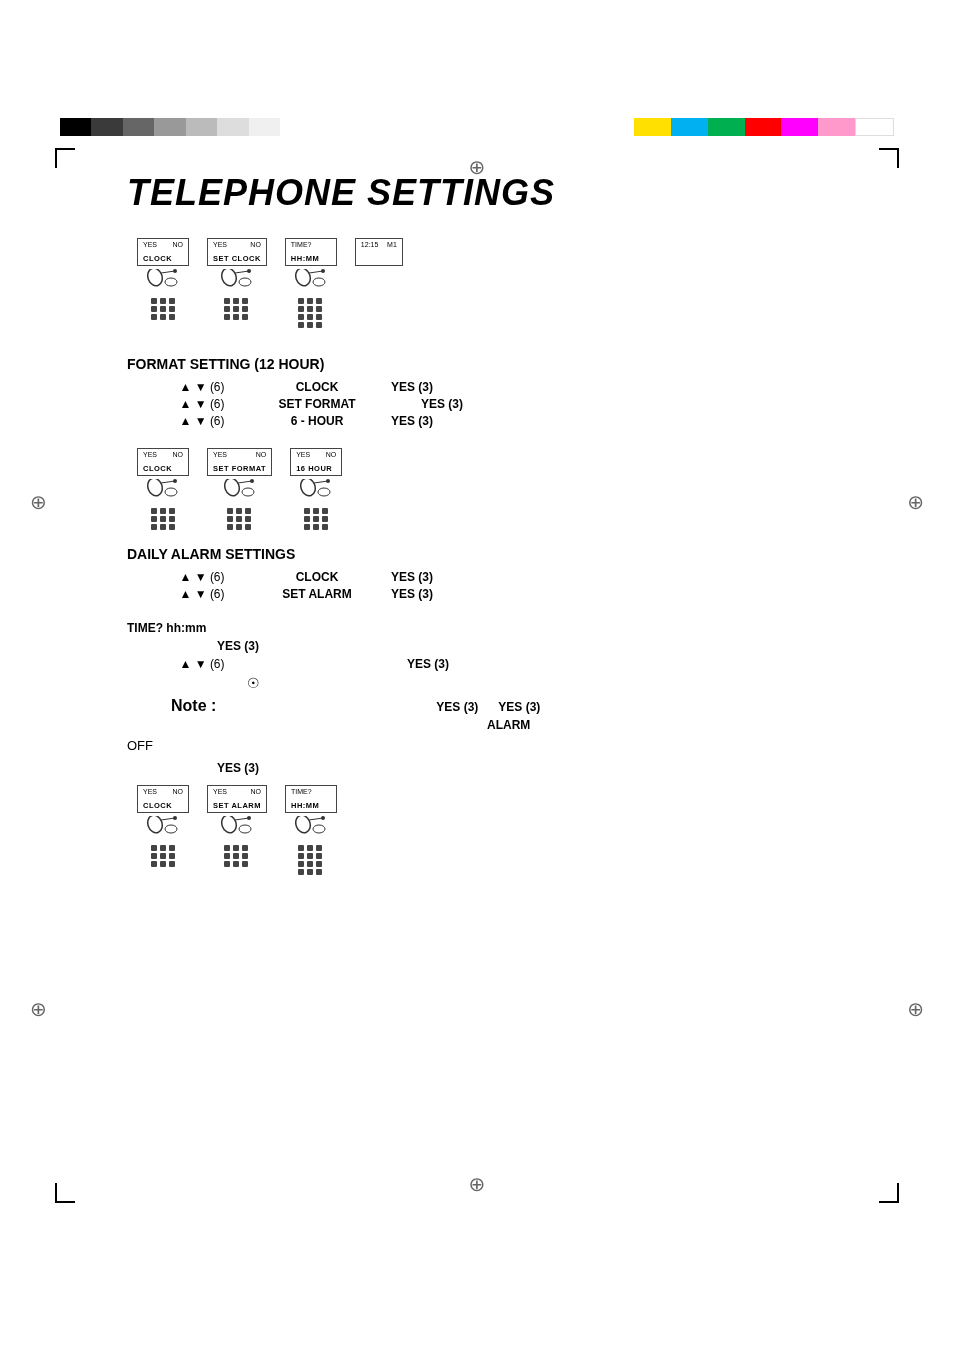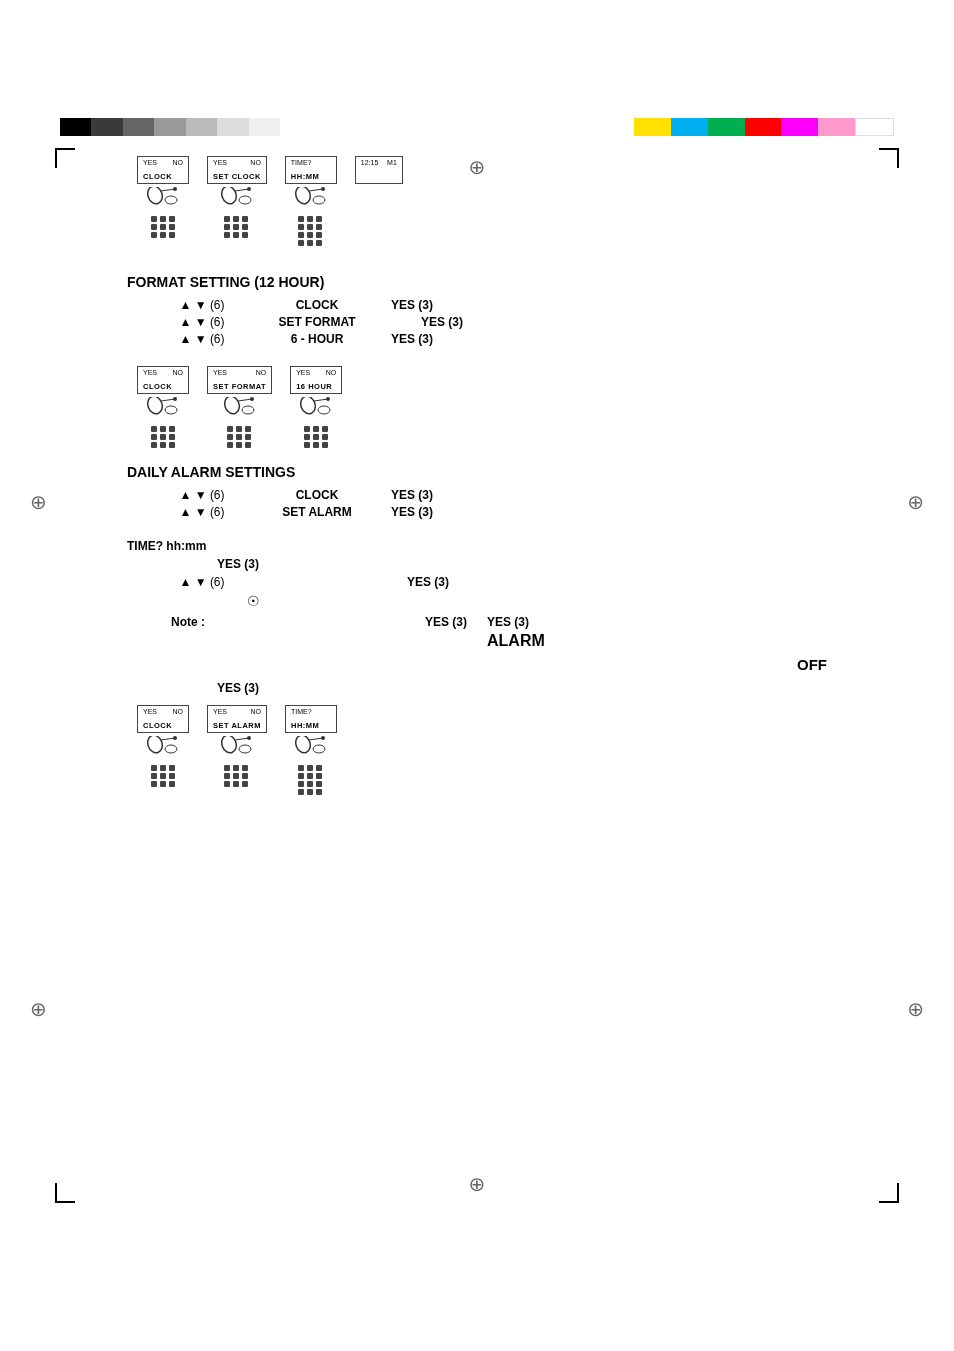--- a/index.html
+++ b/index.html
@@ -118,30 +118,29 @@
     .note-line {
       display: flex;
       align-items: baseline;
       font-size: 12px;
       margin-bottom: 3px;
       padding-left: 0px;
     }
     .note-label {
       font-weight: bold;
       min-width: 60px;
-      font-size: 12px;
+      font-size: 16px;
       padding-left: 44px;
     }
 
     .off-label {
-      font-weight: bold;
-      font-size: 15px;
+      font-weight: normal;
+      font-size: 13px;
       padding-left: 0px;
       margin-bottom: 8px;
-      text-align: right;
     }
 
     
     .bottom-diagram {
       display: flex;
       gap: 8px;
       margin-top: 10px;
       padding-left: 10px;
     }
 
@@ -253,20 +252,21 @@
     <div class="cb" style="background:#00b050"></div>
     <div class="cb" style="background:#ff0000"></div>
     <div class="cb" style="background:#ff00ff"></div>
     <div class="cb" style="background:#ff99cc"></div>
     <div class="cb" style="background:#ffffff; border:1px solid #ddd;"></div>
   </div>
 </div>
 
 <div class="main-content">
 
+  <div class="page-title">TELEPHONE SETTINGS</div>
 
   <div class="diagram-area">
 
     <div class="diagram-unit">
       <div class="disp-box">
         <div class="db-top">
             <span>YES</span>
             <span>NO</span>
           </div>
         <div class="db-bot">CLOCK</div>
@@ -502,21 +502,21 @@
 
   <div style="display:flex; align-items:baseline; margin-bottom:6px; font-size:14px; padding-left:120px;">
     <span>☉</span>
   </div>
 
   <div class="note-line">
     <span class="note-label">Note :</span>
     <span style="margin-left:220px; font-weight:bold; font-size:12px;">YES (3)</span>
     <span style="margin-left:20px; font-weight:bold; font-size:12px;">YES (3)</span>
   </div>
-  <div style="padding-left:360px; font-weight:bold; font-size:16px; margin-bottom:6px;">
+  <div style="padding-left:360px; font-weight:bold; font-size:12px; margin-bottom:6px;">
     <span>ALARM</span>
   </div>
 
   <div class="off-label">OFF</div>
 
   <div style="padding-left:90px; font-weight:bold; font-size:12px; margin-bottom:10px;">
     <span>YES (3)</span>
   </div>
 
   <div class="bottom-diagram">

